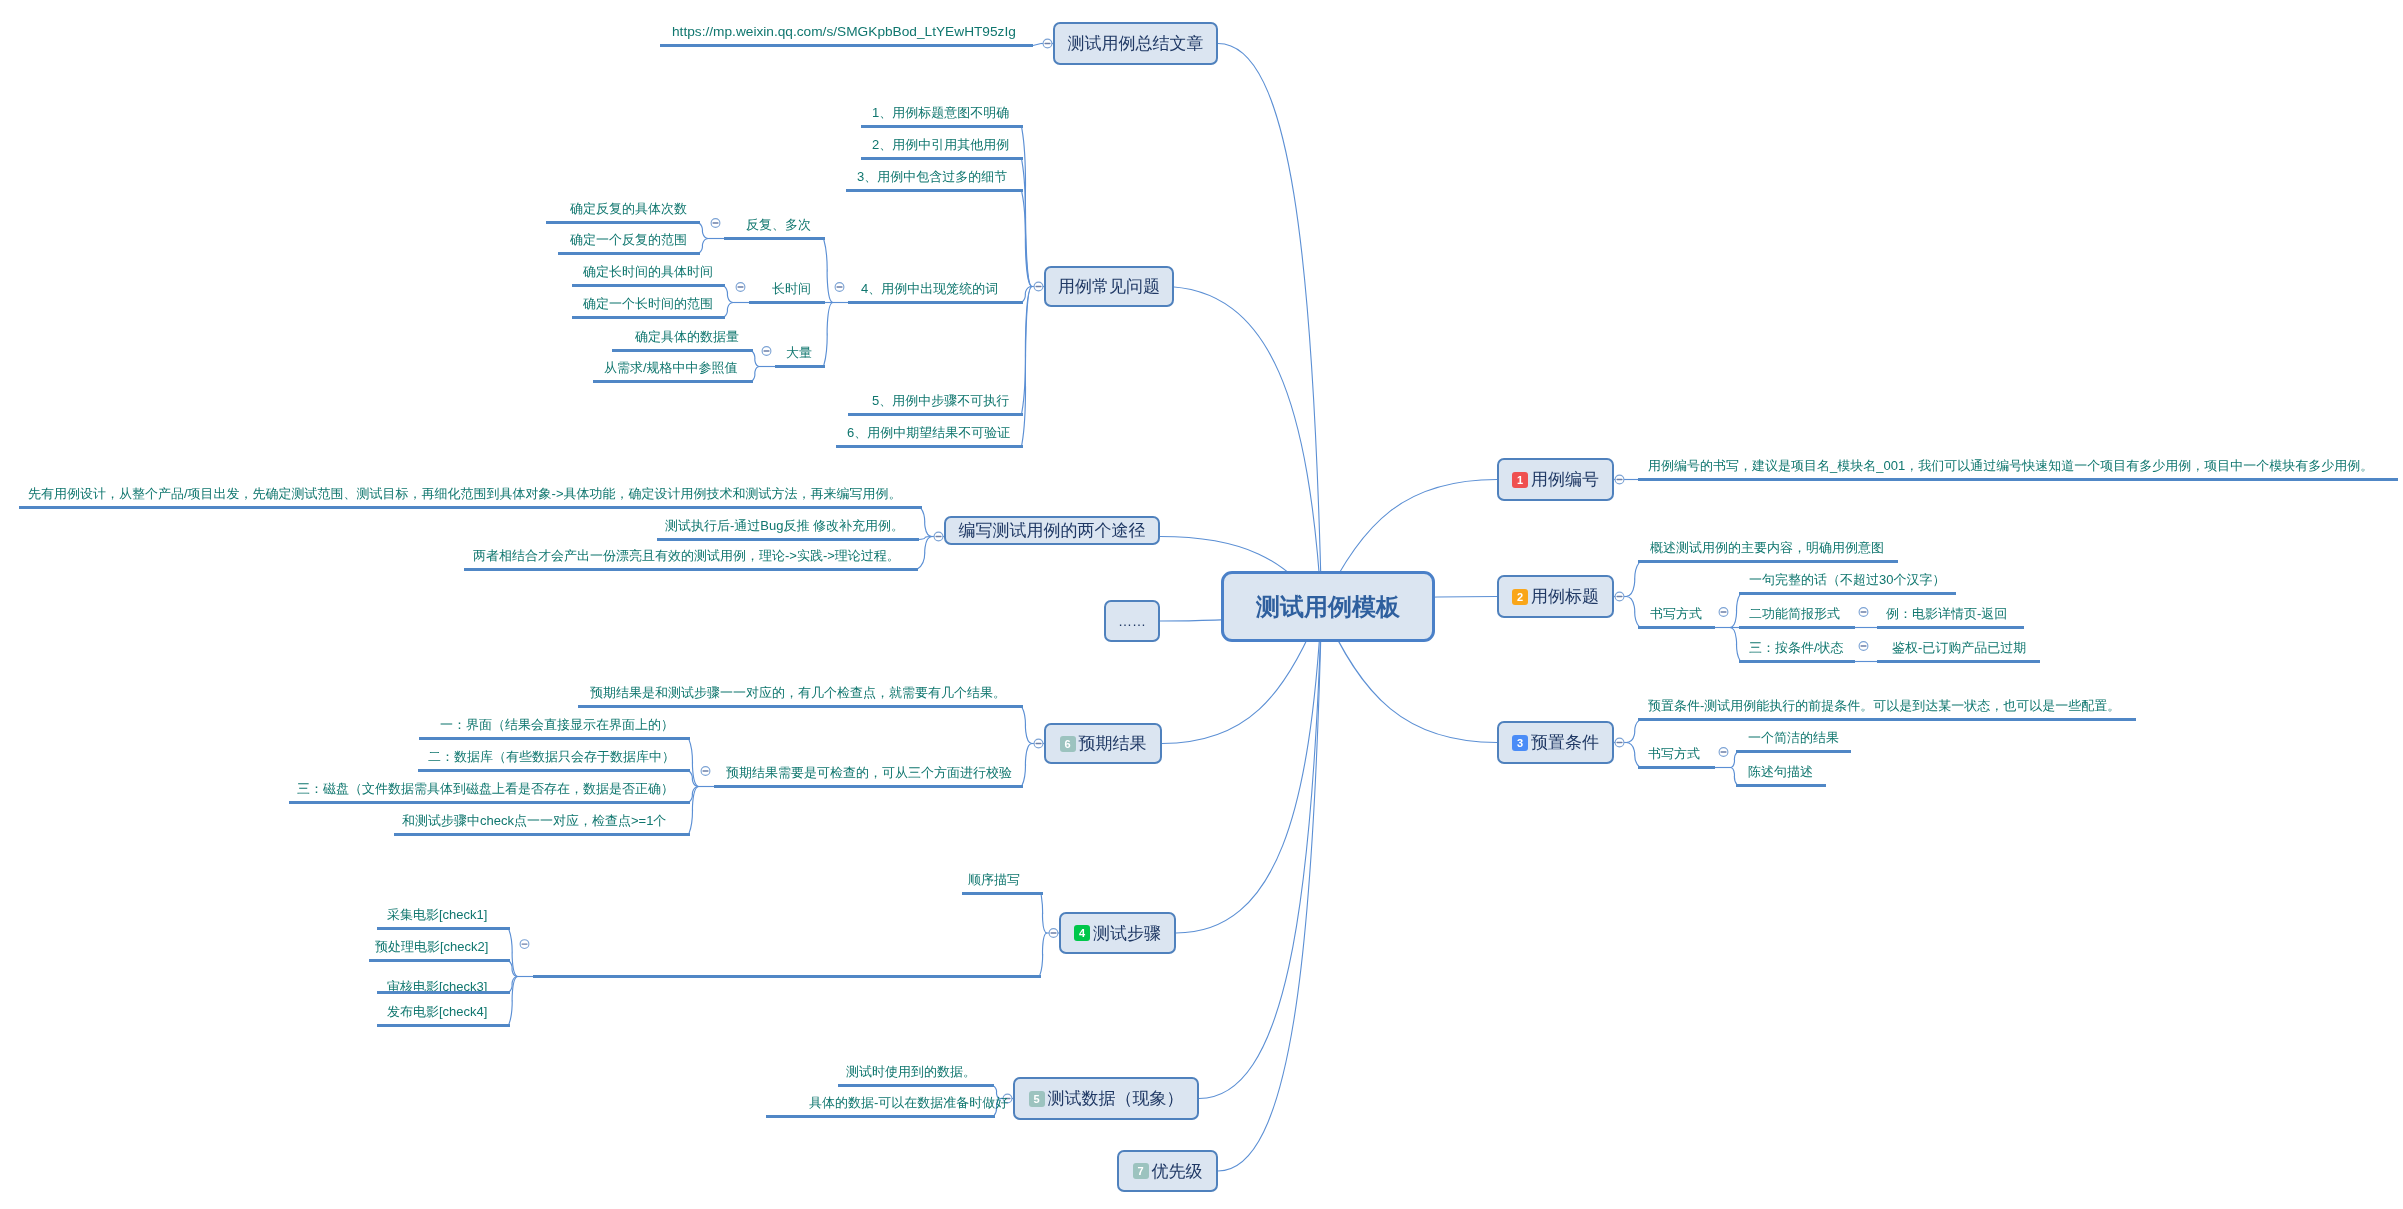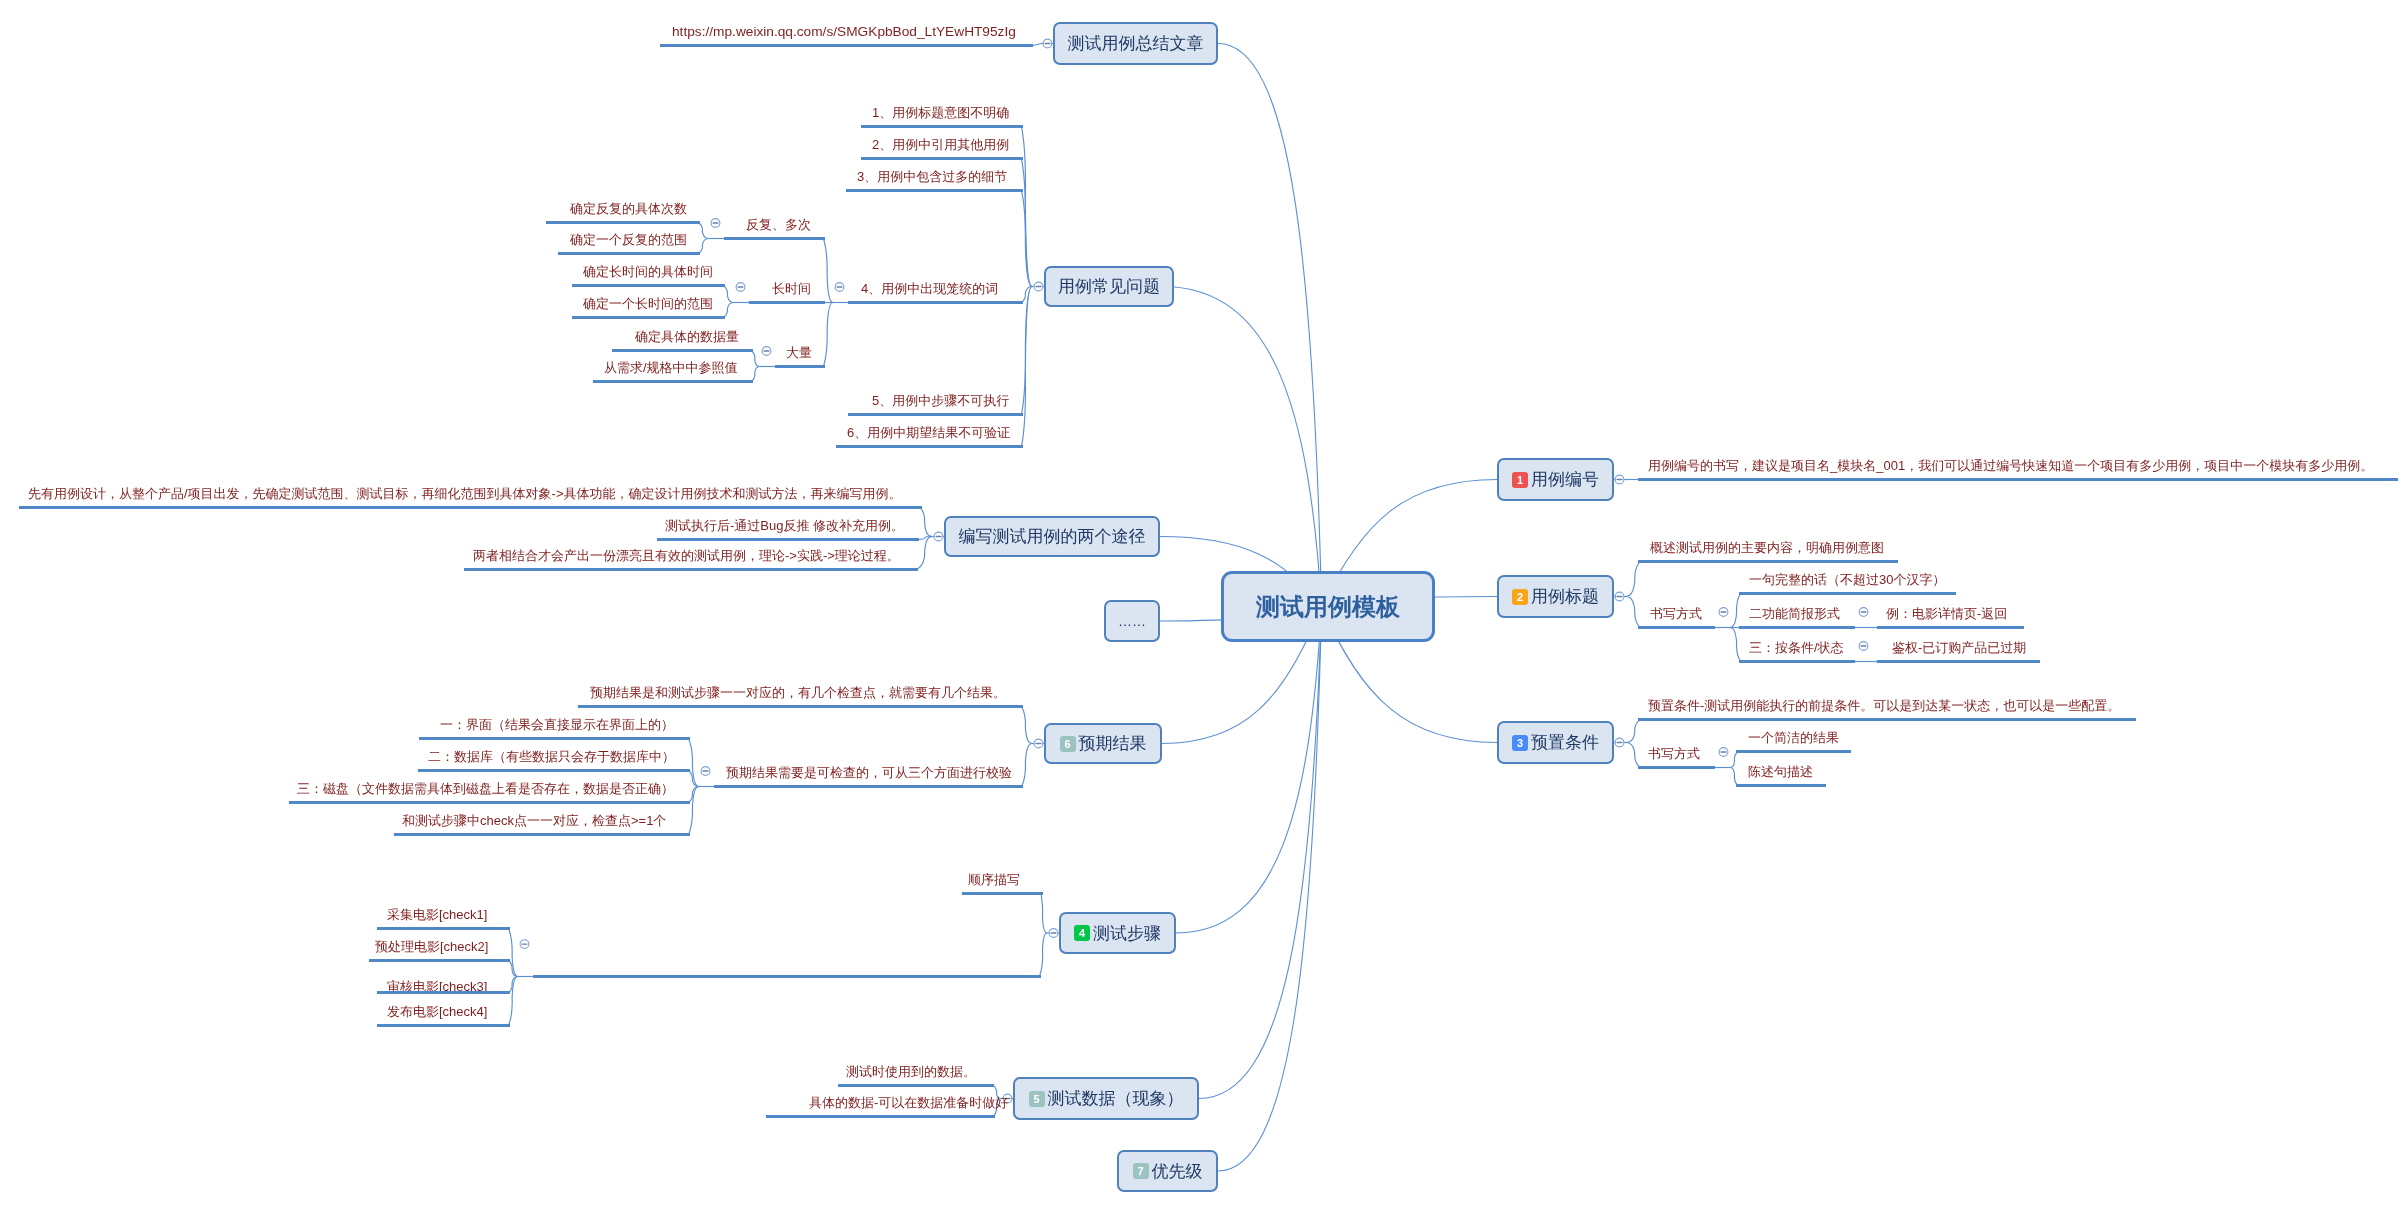--- a/index.html
+++ b/index.html
@@ -8,21 +8,21 @@
        font-family:"Liberation Sans",sans-serif;}
   #stage{position:absolute;left:0;top:0;width:2403px;height:1209px;}
   svg#links{position:absolute;left:0;top:0;width:2403px;height:1209px;pointer-events:none;}
   .nd{position:absolute;box-sizing:border-box;white-space:nowrap;}
   .boxnode{background:#dbe5f1;border:2px solid #4f81bd;border-radius:7px;
            color:#1f3864;display:flex;align-items:center;justify-content:center;padding:0 8px;}
   .rootnode{background:#dbe5f1;border:3px solid #4a80c8;border-radius:11px;color:#2e5f9e;
             display:flex;align-items:center;justify-content:center;font-weight:bold;letter-spacing:0px;}
   .badge{display:inline-block;width:16px;height:16px;border-radius:3px;color:#ffffff;
          font-size:11px;font-weight:bold;text-align:center;line-height:16px;margin-right:3px;flex:none;}
-  .leafnode{position:absolute;color:#7f1d1d;white-space:nowrap;}
+  .leafnode{position:absolute;color:#0f766e;white-space:nowrap;}
   .leafwrap{white-space:normal;}
   .uline{position:absolute;height:3px;background:#5087c6;}
 </style>
 </head>
 <body>
 
 <div id="stage">
   <svg id="links">
       <path d="M1053,43.5L1041,43.5" fill="none" stroke="#5b8fd4" stroke-width="1.15"></path>
       <path d="M1033,45.5L1041,43.5" fill="none" stroke="#5b8fd4" stroke-width="1.15"></path>
@@ -172,21 +172,21 @@
     <div class="leafnode" style="left: 570px; font-size: 13px; line-height: 1.3; top: 231.5px;">确定一个反复的范围</div>
     <div class="uline" style="left: 558px; top: 252px; width: 142px; background: rgb(80, 135, 198);"></div>
     <div class="leafnode" style="left: 583px; font-size: 13px; line-height: 1.3; top: 263.5px;">确定长时间的具体时间</div>
     <div class="uline" style="left: 572px; top: 284px; width: 153px; background: rgb(80, 135, 198);"></div>
     <div class="leafnode" style="left: 583px; font-size: 13px; line-height: 1.3; top: 295.5px;">确定一个长时间的范围</div>
     <div class="uline" style="left: 572px; top: 316px; width: 153px; background: rgb(80, 135, 198);"></div>
     <div class="leafnode" style="left: 635px; font-size: 13px; line-height: 1.3; top: 328.5px;">确定具体的数据量</div>
     <div class="uline" style="left: 612px; top: 349px; width: 141px; background: rgb(80, 135, 198);"></div>
     <div class="leafnode" style="left: 604px; font-size: 13px; line-height: 1.3; top: 359.5px;">从需求/规格中中参照值</div>
     <div class="uline" style="left: 593px; top: 380px; width: 160px; background: rgb(80, 135, 198);"></div>
-    <div class="nd boxnode" style="left: 944px; top: 516px; width: 216px; height: 41px; font-size: 17px;">
+    <div class="nd boxnode" style="left: 944px; top: 516px; width: 216px; height: 29px; font-size: 17px;">
       <span>编写测试用例的两个途径</span>
     </div>
     <div class="leafnode" style="left: 28px; font-size: 13px; line-height: 1.3; top: 485.5px;">先有用例设计，从整个产品/项目出发，先确定测试范围、测试目标，再细化范围到具体对象-&gt;具体功能，确定设计用例技术和测试方法，再来编写用例。</div>
     <div class="uline" style="left: 19px; top: 506px; width: 903px; background: rgb(80, 135, 198);"></div>
     <div class="leafnode" style="left: 665px; font-size: 13px; line-height: 1.3; top: 517.5px;">测试执行后-通过Bug反推 修改补充用例。</div>
     <div class="uline" style="left: 657px; top: 538px; width: 262px; background: rgb(80, 135, 198);"></div>
     <div class="leafnode" style="left: 473px; font-size: 13px; line-height: 1.3; top: 547.5px;">两者相结合才会产出一份漂亮且有效的测试用例，理论-&gt;实践-&gt;理论过程。</div>
     <div class="uline" style="left: 464px; top: 568px; width: 454px; background: rgb(80, 135, 198);"></div>
     <div class="nd boxnode" style="left: 1104px; top: 600px; width: 56px; height: 42px; font-size: 14px;">
       <span>……</span>

